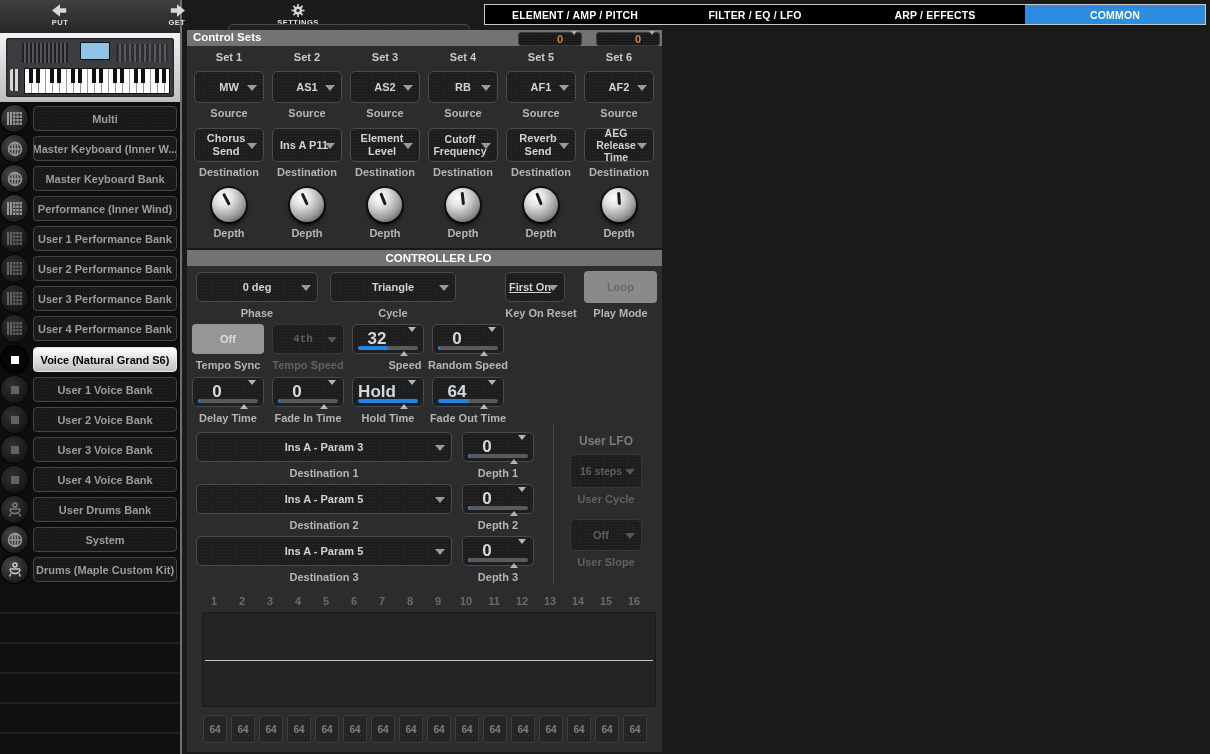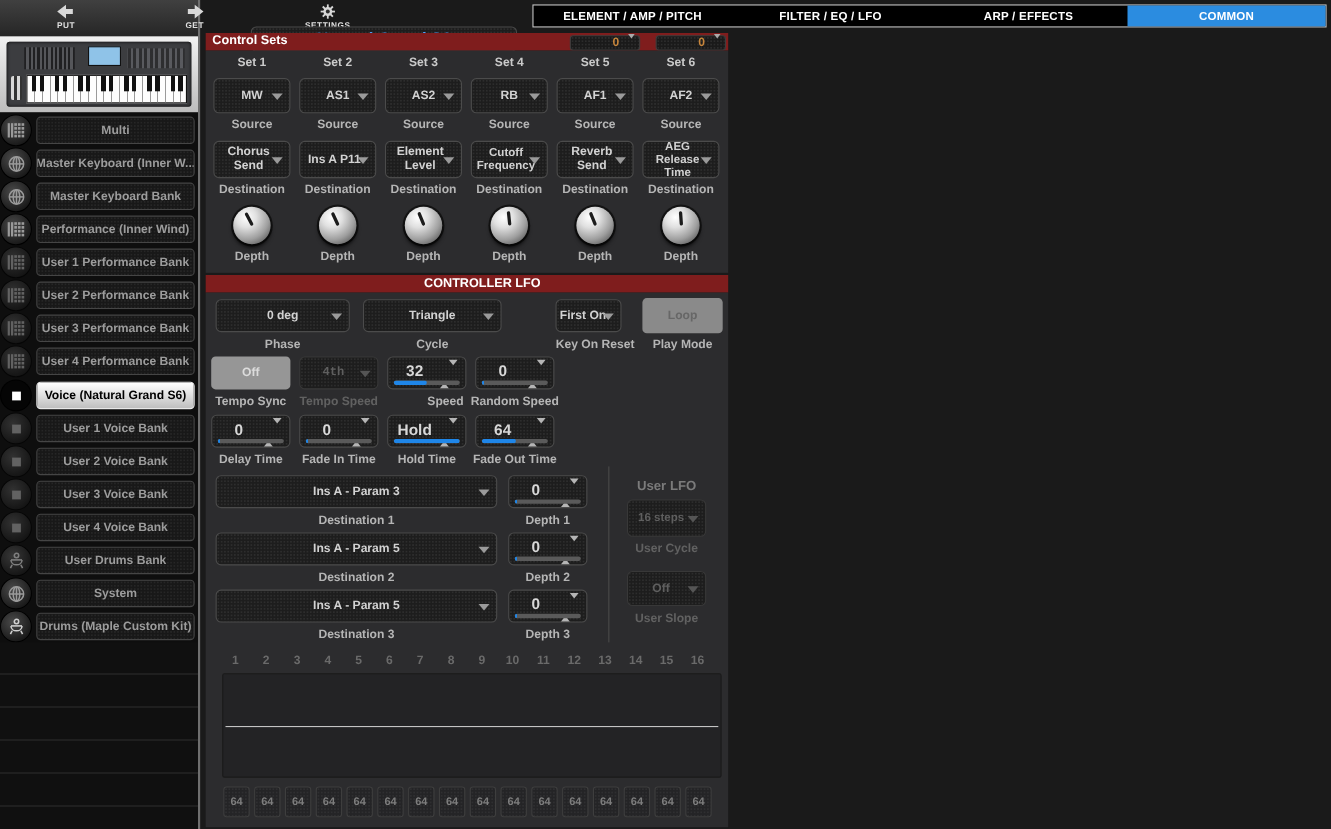--- a/index.html
+++ b/index.html
@@ -15,30 +15,30 @@
     background-image: radial-gradient(rgba(255,255,255,0.07) 1px, transparent 1px);
     background-size:3px 3px;
     border:1px solid #4b4b4b;
     border-radius:5px;
   }
   .dd { position:absolute; display:flex; align-items:center; justify-content:center;
         color:#d2d2d2; font-size:11px; font-weight:bold; text-align:center; line-height:1.15; cursor:pointer; }
   .dd .arr { position:absolute; right:6px; top:50%; margin-top:-2px;
              width:0; height:0; border-left:5px solid transparent; border-right:5px solid transparent;
              border-top:6px solid #9a9a9a; }
-  .spinner { position:absolute; color:#d8d8d8; font-size:14px; font-weight:bold; }
+  .spinner { position:absolute; color:#d8d8d8; font-size:17px; font-weight:bold; }
   .spinner .val { position:absolute; left:0; right:22px; top:4px; text-align:center; }
   .spinner .arrows { position:absolute; right:7px; top:7px; }
   .spinner .arrows .up { width:0;height:0;border-left:4px solid transparent;border-right:4px solid transparent;border-bottom:5px solid #b5b5b5; margin-bottom:3px;}
   .spinner .arrows .dn { width:0;height:0;border-left:4px solid transparent;border-right:4px solid transparent;border-top:5px solid #b5b5b5;}
   .spinbar { position:absolute; left:5px; right:5px; bottom:3px; height:4px; background:#5a5a5a; border-radius:2px; overflow:hidden; }
   .spinbar .fill { height:100%; background:#1f86e8; border-radius:2px; }
   .lbl { position:absolute; color:#b5b5b5; font-size:11px; font-weight:bold; text-align:center; }
   .lbl.dim { color:#616161; }
-  .blackbar { position:absolute; background:#7f1d1d;padding-left:28px; }
+  .blackbar { position:absolute; background:#737373;padding-left:28px; }
   .graybtn { position:absolute; border-radius:4px; display:flex; align-items:center; justify-content:center;
              font-size:11px; font-weight:bold; cursor:pointer; }
   
   .knob { position:absolute; width:34px; height:34px; border-radius:50%; cursor:pointer;
           background:radial-gradient(circle at 35% 28%, #ffffff, #e0e0e0 28%, #9e9e9e 62%, #383838 100%);
           box-shadow:0 3px 4px rgba(0,0,0,0.85), 0 0 0 2px #141414; }
   .knob .pointer { position:absolute; left:calc(50% - 1.5px); bottom:50%; width:3px; height:13px;
                    background:#1c1c1c; border-radius:2px; transform-origin:50% 100%;
                    transform:rotate(var(--angle,0deg)); }
   
@@ -537,21 +537,21 @@
     <div class="dd carbon" style="left:9px; top:6px; width:122px; height:30px;">
         <span>0 deg</span>
         <span class="arr"></span>
       </div>
     <div class="lbl" style="left:9px; top:41px; width:122px;">Phase</div>
     <div class="dd carbon" style="left:143px; top:6px; width:126px; height:30px;">
         <span>Triangle</span>
         <span class="arr"></span>
       </div>
     <div class="lbl" style="left:143px; top:41px; width:126px;">Cycle</div>
-    <div class="dd carbon" style="left:318px; top:6px; width:60px; height:30px; padding-right:10px;">
+    <div class="dd carbon" style="left:318px; top:6px; width:60px; height:30px; padding-right:10px;text-decoration:underline;">
         <span>First On</span>
         <span class="arr"></span>
       </div>
     <div class="lbl" style="left:312px; top:41px; width:84px;">Key On Reset</div>
     <div class="graybtn" style="left:397px; top:5px; width:73px; height:32px; background:#8a8a8a; color:#676767;">Loop</div>
     <div class="lbl" style="left:397px; top:41px; width:73px;">Play Mode</div>
 
     <div class="graybtn" style="left:5px; top:58px; width:72px; height:30px; background:#969696; color:#dcdcdc;">Off</div>
     <div class="lbl" style="left:5px; top:93px; width:72px;">Tempo Sync</div>
     <div class="dd carbon dim-dd" style="left:85px; top:58px; width:72px; height:30px; padding-right:10px;font-family:Liberation Mono, monospace;">

